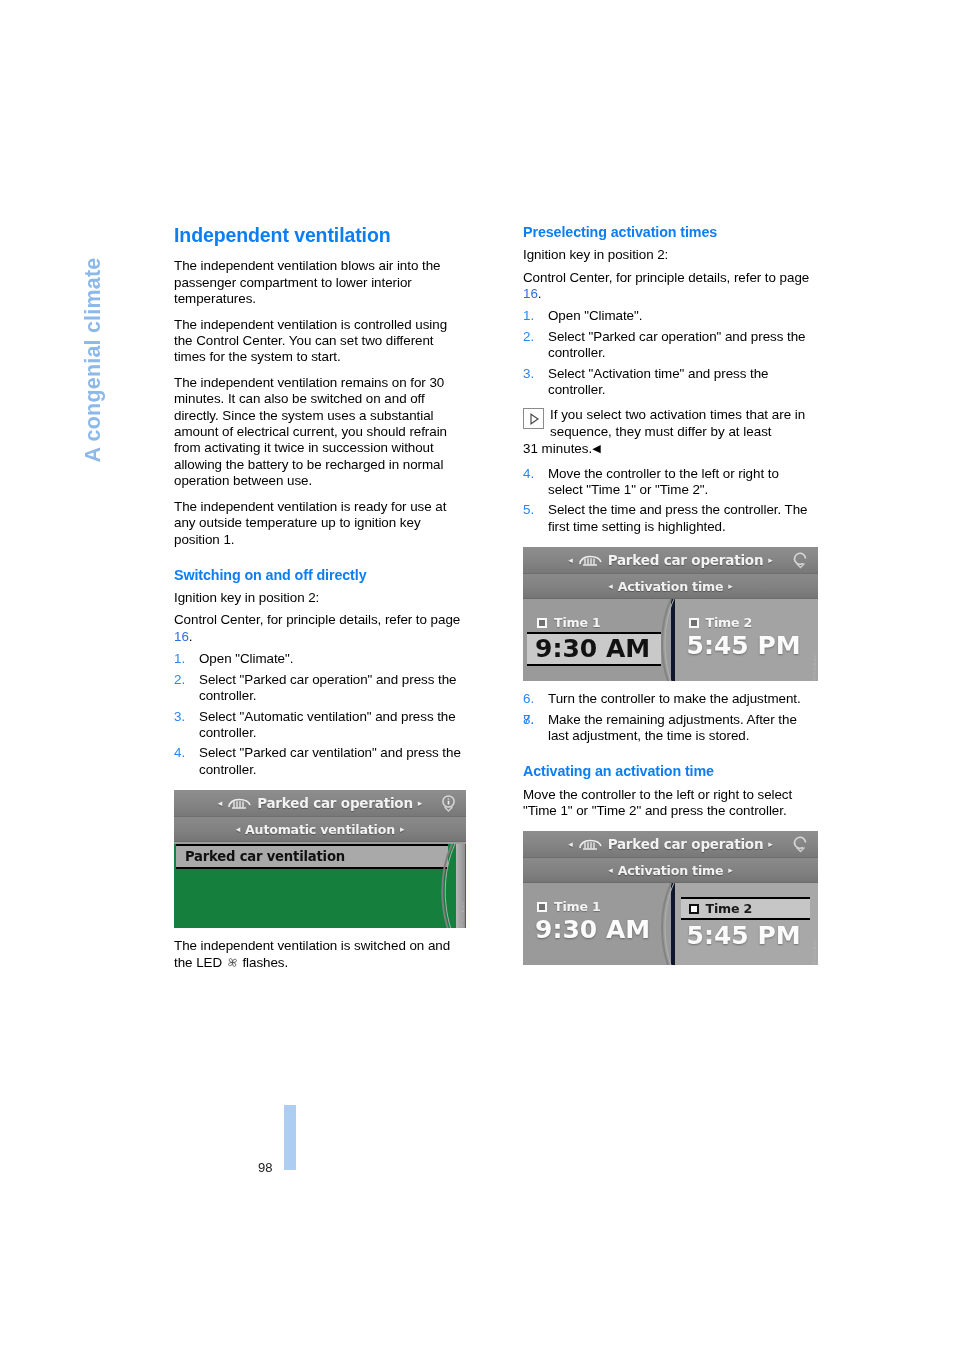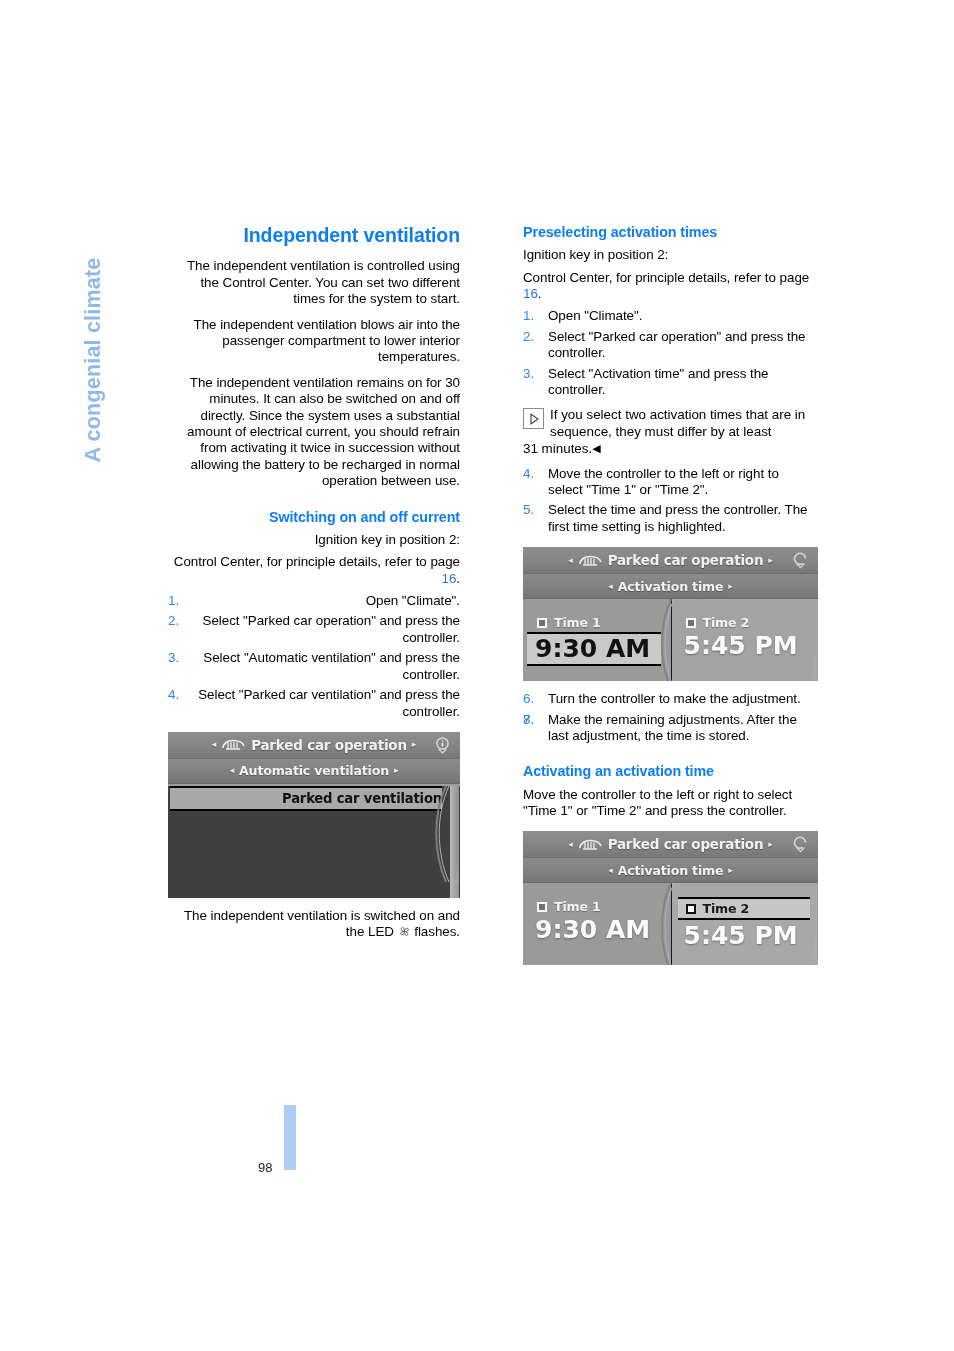--- a/index.html
+++ b/index.html
@@ -37,21 +37,21 @@
     text-align: left;
   }
   .chapter-tab-inner { display: inline-block; }
 
   
   .col {
     position: absolute;
     top: 224px;
     width: 292px;
   }
-  .col-left  { left: 168px; text-align: right; }
+  .col-left  { left: 174px; }
   .col-right { left: 523px; }
 
   h1.sec-title {
     font-size: 19.5px;
     font-weight: bold;
     color: #0d7ef2;
     margin: 0 0 12px 0;
     line-height: 1.15;
     letter-spacing: -0.1px;
   }
@@ -190,21 +190,21 @@
     display: flex;
     background: #9c9c9c;
   }
   .pane {
     position: relative;
     flex: 1 1 50%;
     padding: 0;
     min-height: 82px;
   }
   .pane-left  { background: #9a9a9a; }
-  .pane-right { background: #a3a3a3; border-left: 1px solid #0f172a; }
+  .pane-right { background: #a3a3a3; border-left: 4px solid #0f172a; }
   .pane-divider {
     position: absolute;
     left: 50%;
     top: 0; bottom: 0;
     width: 22px;
     margin-left: -16px;
     pointer-events: none;
   }
   .pane-divider svg { display:block; }
 
@@ -251,22 +251,22 @@
     text-shadow: none;
     border-top: 2.5px solid #000;
     border-bottom: 2.5px solid #000;
     margin: 2px 10px 8px 4px;
     padding: 0px 0 1px 8px;
   }
 
   
   .shot-list-body {
     position: relative;
-    background: #404040;
-    height: 112px;
+    background: #15803d;
+    height: 84px;
   }
   .list-sel {
     position: relative;
     margin: 2px 18px 0 2px;
     background: #a9a9a9;
     border-top: 2.5px solid #000;
     border-bottom: 2.5px solid #000;
     color: #101010;
     font-size: 13.2px;
     font-weight: bold;
@@ -309,25 +309,26 @@
 <div class="page">
 
   <div class="chapter-tab">
     <span class="chapter-tab-inner">A congenial climate</span>
   </div>
 
   <div class="col col-left">
 
     <h1 class="sec-title">Independent ventilation</h1>
 
+    <p class="body">The independent ventilation blows air into the passenger compartment to lower interior temperatures.</p>
     <p class="body">The independent ventilation is controlled using the Control Center. You can set two different times for the system to start.</p>
-    <p class="body">The independent ventilation blows air into the passenger compartment to lower interior temperatures.</p>
     <p class="body">The independent ventilation remains on for 30 minutes. It can also be switched on and off directly. Since the system uses a substantial amount of electrical current, you should refrain from activating it twice in succession without allowing the battery to be recharged in normal operation between use.</p>
-
-    <h2 class="sub-title">Switching on and off current</h2>
+    <p class="body">The independent ventilation is ready for use at any outside temperature up to ignition key position 1.</p>
+
+    <h2 class="sub-title">Switching on and off directly</h2>
 
     <p class="body tight">Ignition key in position 2:</p>
     <p class="body tight"><span>Control Center, for principle details, refer to page </span><span class="pagelink">16</span><span>.</span></p>
 
     <ol class="steps">
       <li><span class="num">1.</span><span>Open "Climate".</span></li>
       <li><span class="num">2.</span><span>Select "Parked car operation" and press the controller.</span></li>
       <li><span class="num">3.</span><span>Select "Automatic ventilation" and press the controller.</span></li>
       <li><span class="num">4.</span><span>Select "Parked car ventilation" and press the controller.</span></li>
     </ol>

